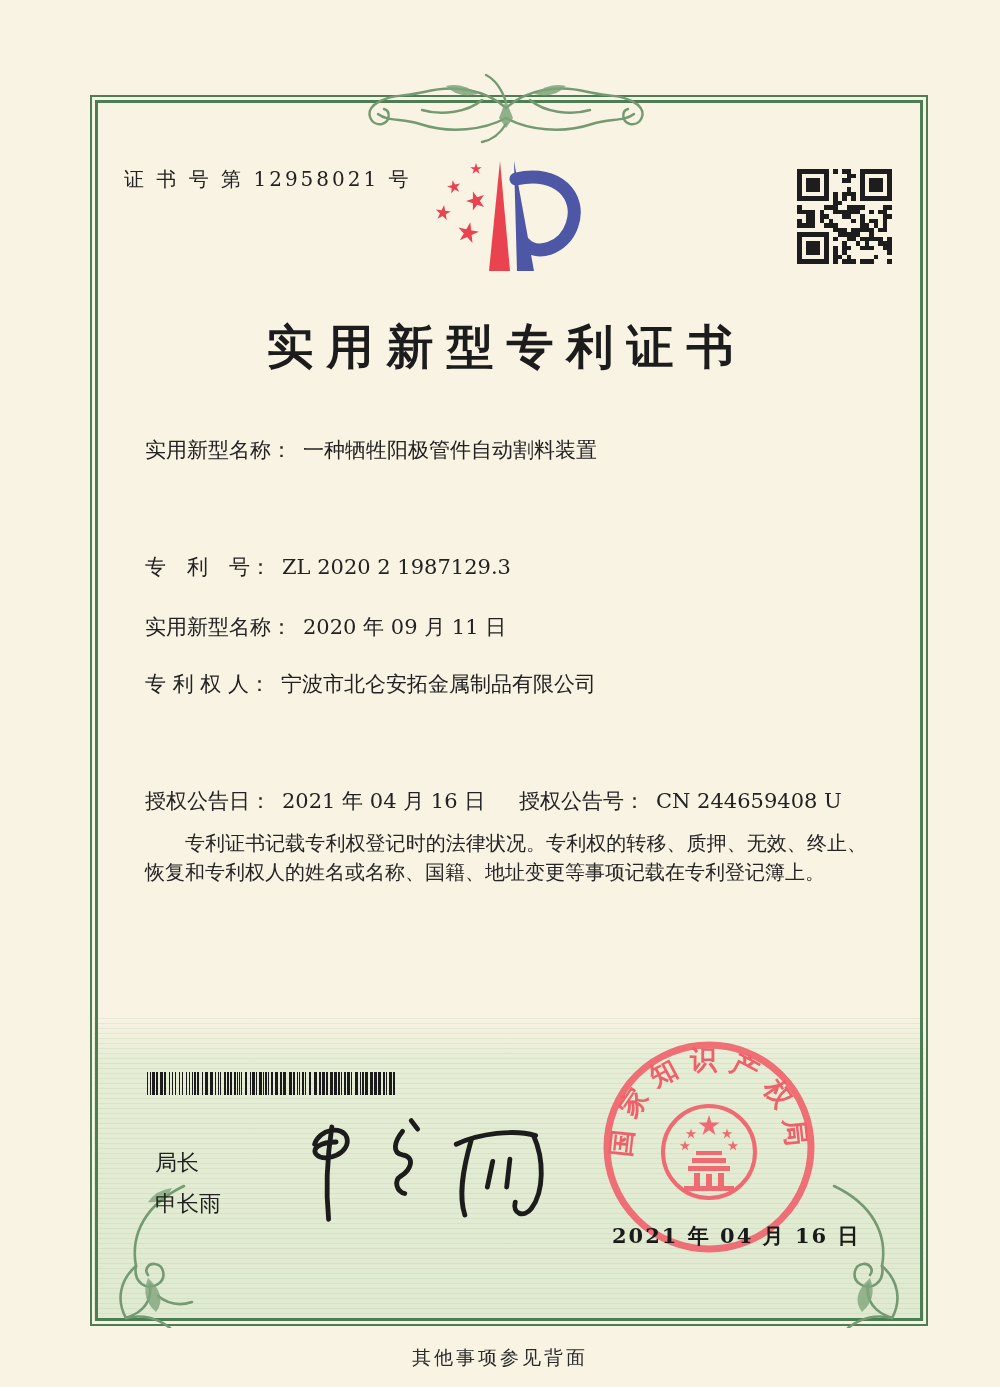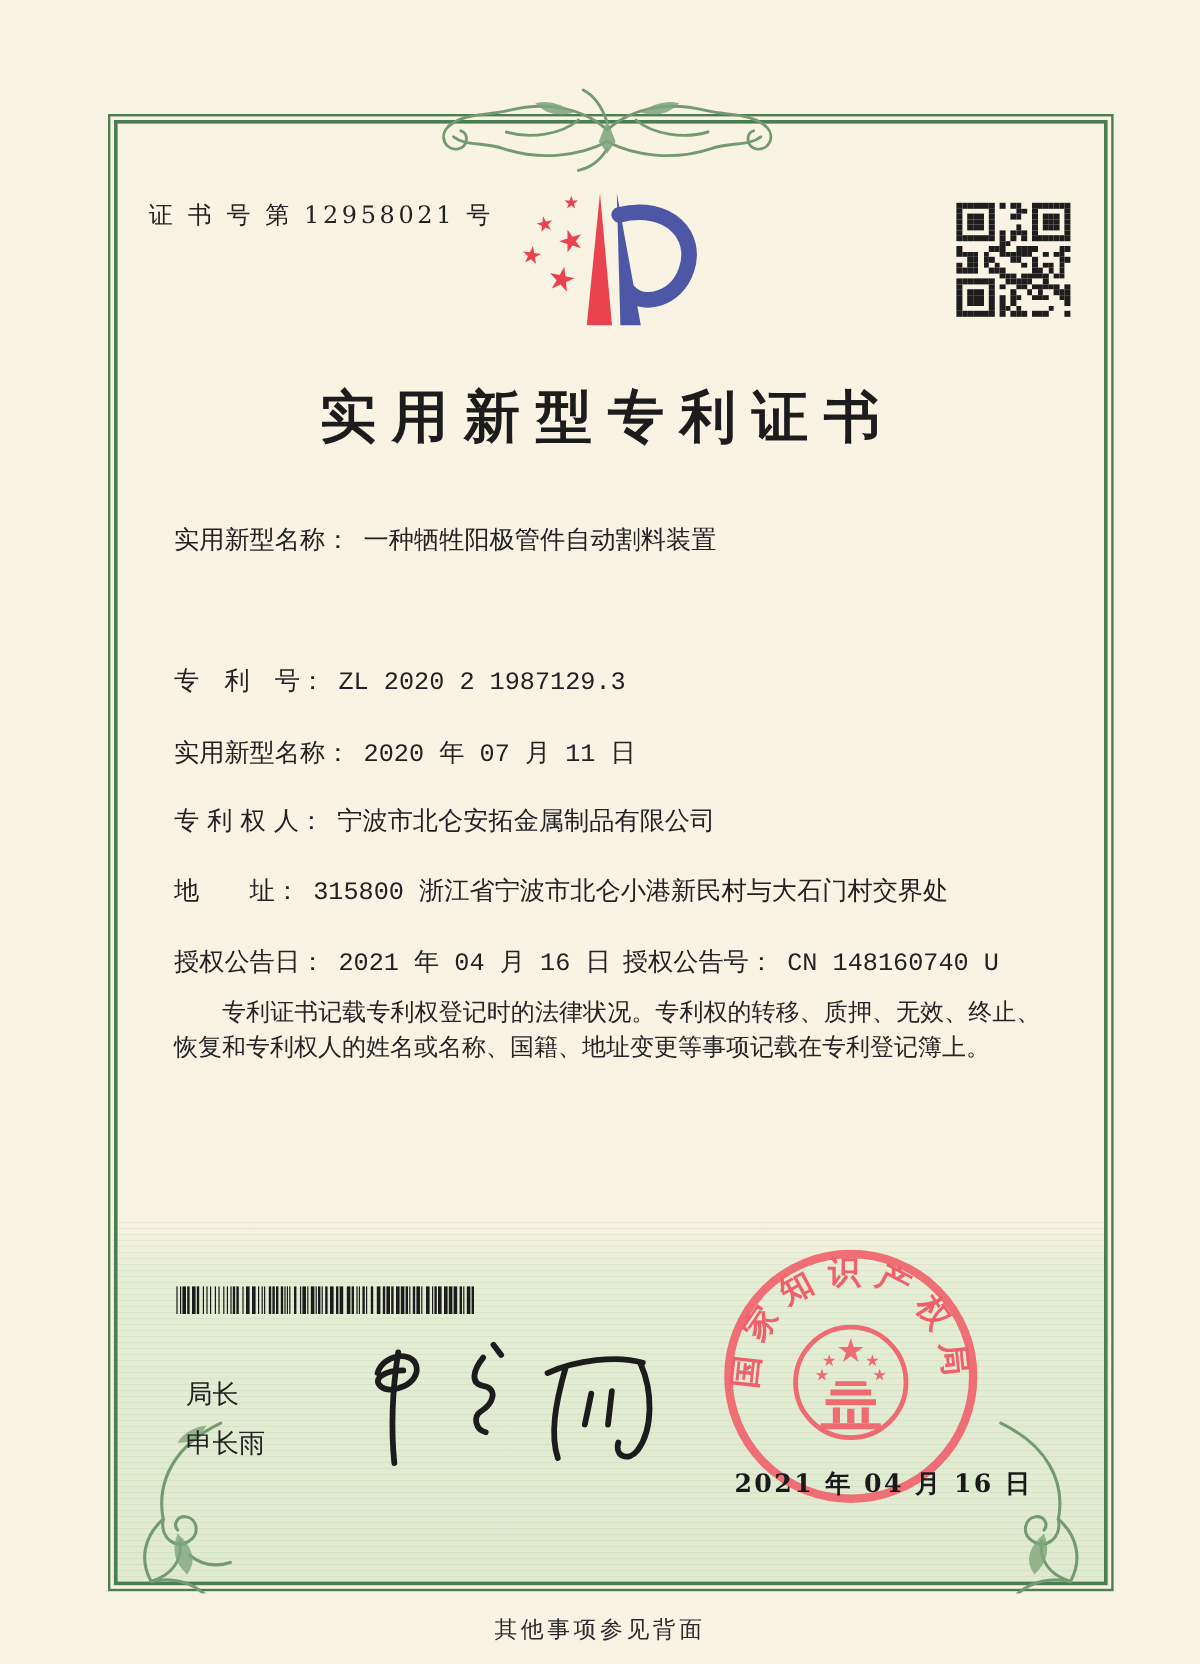--- a/index.html
+++ b/index.html
@@ -27,21 +27,21 @@
   .content{position:absolute;inset:0;z-index:3;}
   .cert-no{position:absolute;left:124px;top:166px;font-size:20px;letter-spacing:3px;}
   .logo{position:absolute;left:430px;top:155px;width:156px;height:130px;}
   .qr{position:absolute;left:797px;top:169px;width:95px;height:95px;}
   .qr i{position:absolute;width:4.5px;height:4.5px;background:#1d1d1d;}
   .title{
     position:absolute;left:0;top:316px;width:100%;text-align:center;
     font-size:47px;font-weight:bold;letter-spacing:13px;padding-left:13px;box-sizing:border-box;color:#1c1c1c;
   }
   .field-row{position:absolute;left:145px;font-size:21px;white-space:nowrap;}
-  .fvalue{margin-left:11px;font-family:Liberation Mono, monospace;}
+  .fvalue{margin-left:11px;}
   .grant-no{position:absolute;left:374px;top:0;}
   .paragraphs{
     position:absolute;left:145px;top:829px;width:722px;
     font-size:20px;line-height:29px;text-align:justify;color:#252525;
   }
   .paragraphs p{margin:0;text-indent:2em;}
   .barcode{position:absolute;left:147px;top:1072px;width:252px;height:23px;}
   .barcode i{position:absolute;top:0;height:23px;background:#1b1b1b;}
   .director{position:absolute;left:155px;top:1142px;font-size:22px;line-height:41px;
     font-family:"DejaVu Sans","Liberation Sans",sans-serif;}
@@ -370,33 +370,30 @@
 
     <div class="title">实用新型专利证书</div>
 
     <div class="field-row" style="top:436px">
       <span>实用新型名称：</span><span class="fvalue">一种牺牲阳极管件自动割料装置</span>
     </div>
     <div class="field-row" style="top:553px">
       <span>专　利　号：</span><span class="fvalue">ZL 2020 2 1987129.3</span>
     </div>
     <div class="field-row" style="top:613px">
-      <span>实用新型名称：</span><span class="fvalue">2020 年 07 月 11 日</span>
+      <span>实用新型名称：</span><span class="fvalue">2020 年 09 月 11 日</span>
     </div>
     <div class="field-row" style="top:670px">
       <span>专 利 权 人：</span><span class="fvalue">宁波市北仑安拓金属制品有限公司</span>
-    </div>
-    <div class="field-row" style="top:728px">
-      <span>地　　址：</span><span class="fvalue">315800 浙江省宁波市北仑小港新民村与大石门村交界处</span>
     </div>
 
     <div class="field-row" style="top:787px;width:722px">
       <span>授权公告日：</span><span class="fvalue">2021 年 04 月 16 日</span>
       <span class="grant-no">
-        <span>授权公告号：</span><span class="fvalue">CN 148160740 U</span>
+        <span>授权公告号：</span><span class="fvalue">CN 244659408 U</span>
       </span>
     </div>
 
     <div class="paragraphs">
       <p>专利证书记载专利权登记时的法律状况。专利权的转移、质押、无效、终止、恢复和专利权人的姓名或名称、国籍、地址变更等事项记载在专利登记簿上。</p>
     </div>
 
     <div class="barcode">
         <i style="left:0px;width:1px"></i>
         <i style="left:3px;width:1px"></i>

